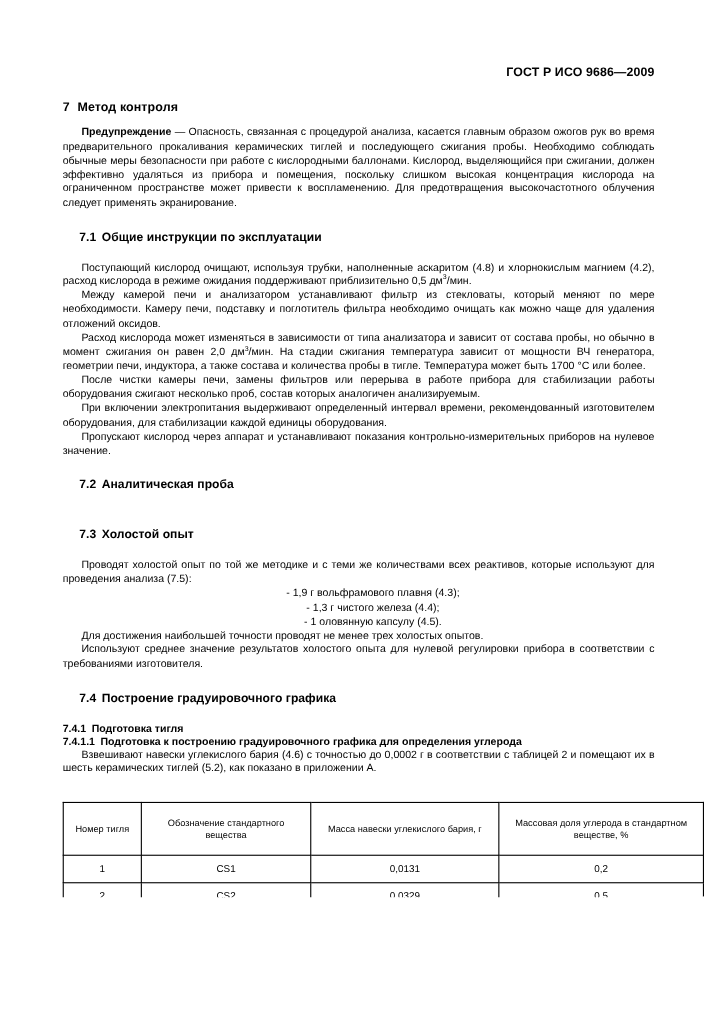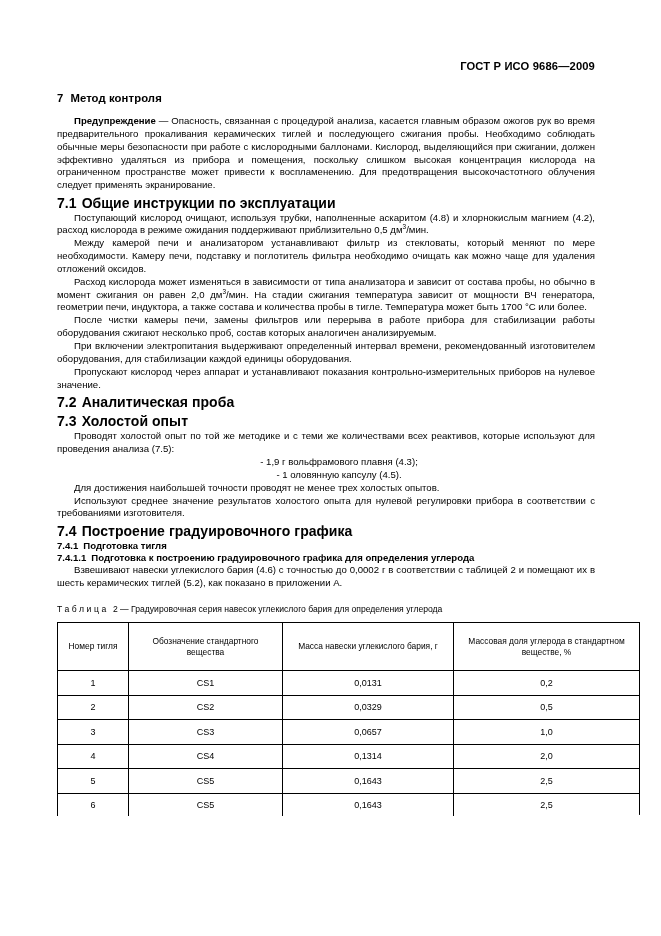--- a/index.html
+++ b/index.html
@@ -43,23 +43,23 @@
   .h1 {
     font-size: 11.3px;
     font-weight: bold;
     margin: 0;
     padding: 0;
     letter-spacing: 0.1px;
   }
   .h1 .num { margin-right: 7px; }
 
   .h2 {
-    font-size: 14px;
-    font-weight: bold;
-    margin: 0;
+    font-size: 11px;
+    font-weight: bold;
+    margin: 15px;
     padding: 0;
     letter-spacing: 0.05px;
   }
   .h2 .num { margin-right: 5px; }
 
   .h3 {
     font-size: 9.6px;
     font-weight: bold;
     margin: 0;
     padding: 0;
@@ -199,20 +199,21 @@
     <div class="gap-sec"></div>
 
     <div class="h2">
       <span class="num">7.3</span><span>Холостой опыт</span>
     </div>
 
     <div class="gap-tiny"></div>
 
     <p class="body indent">Проводят холостой опыт по той же методике и с теми же количествами всех реактивов, которые используют для проведения анализа (7.5):</p>
     <p class="listitem">- 1,9 г вольфрамового плавня (4.3);</p>
+    <p class="listitem">- 1,3 г чистого железа (4.4);</p>
     <p class="listitem">- 1 оловянную капсулу (4.5).</p>
     <p class="body indent">Для достижения наибольшей точности проводят не менее трех холостых опытов.</p>
     <p class="body indent">Используют среднее значение результатов холостого опыта для нулевой регулировки прибора в соответствии с требованиями изготовителя.</p>
 
     <div class="gap-sec"></div>
 
     <div class="h2">
       <span class="num">7.4</span><span>Построение градуировочного графика</span>
     </div>
 
@@ -227,21 +228,20 @@
     <div class="h3">
       <span class="num">7.4.1.1</span><span>Подготовка к построению градуировочного графика для определения углерода</span>
     </div>
 
     <div class="gap-tiny"></div>
 
     <p class="body indent">Взвешивают навески углекислого бария (4.6) с точностью до 0,0002 г в соответствии с таблицей 2 и помещают их в шесть керамических тиглей (5.2), как показано в приложении А.</p>
 
     <div style="height:15px;"></div>
 
-    <p class="table-caption"><span class="tword">Таблица</span><span class="tnum">2</span>&nbsp;<span>—</span>&nbsp;<span>Градуировочная серия навесок углекислого бария для определения углерода</span></p>
 
     <div style="height:8px;"></div>
 
     <table class="gost">
       <thead>
         <tr>
           <th>Номер тигля</th>
           <th>Обозначение стандартного вещества</th>
           <th>Масса навески углекислого бария, г</th>
           <th>Массовая доля углерода в стандартном веществе, %</th>

